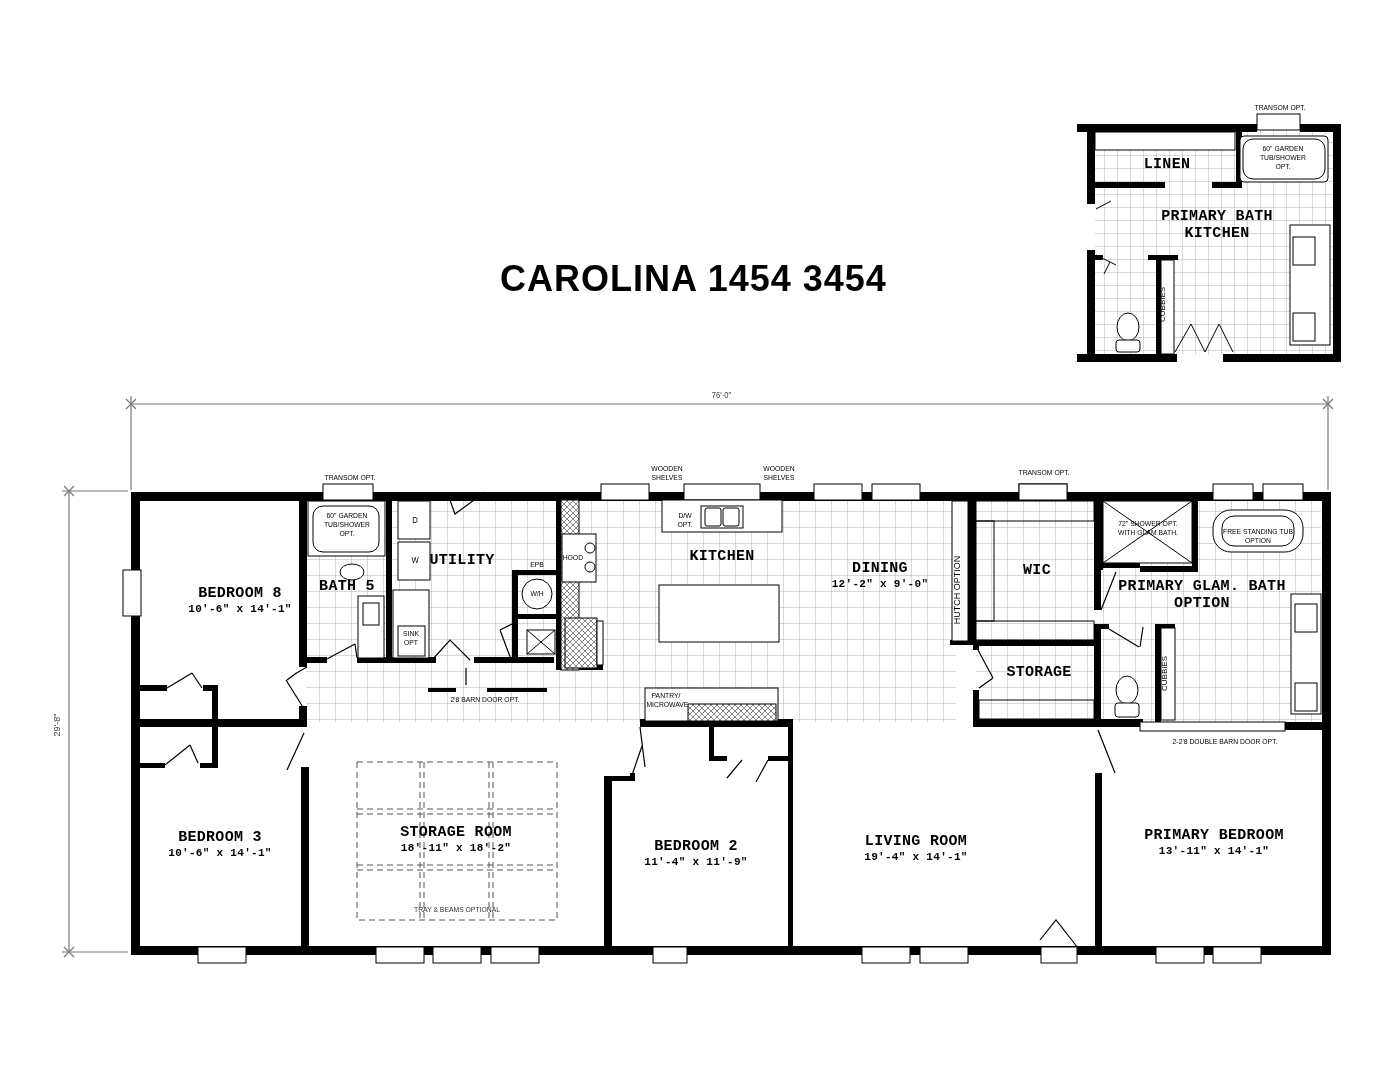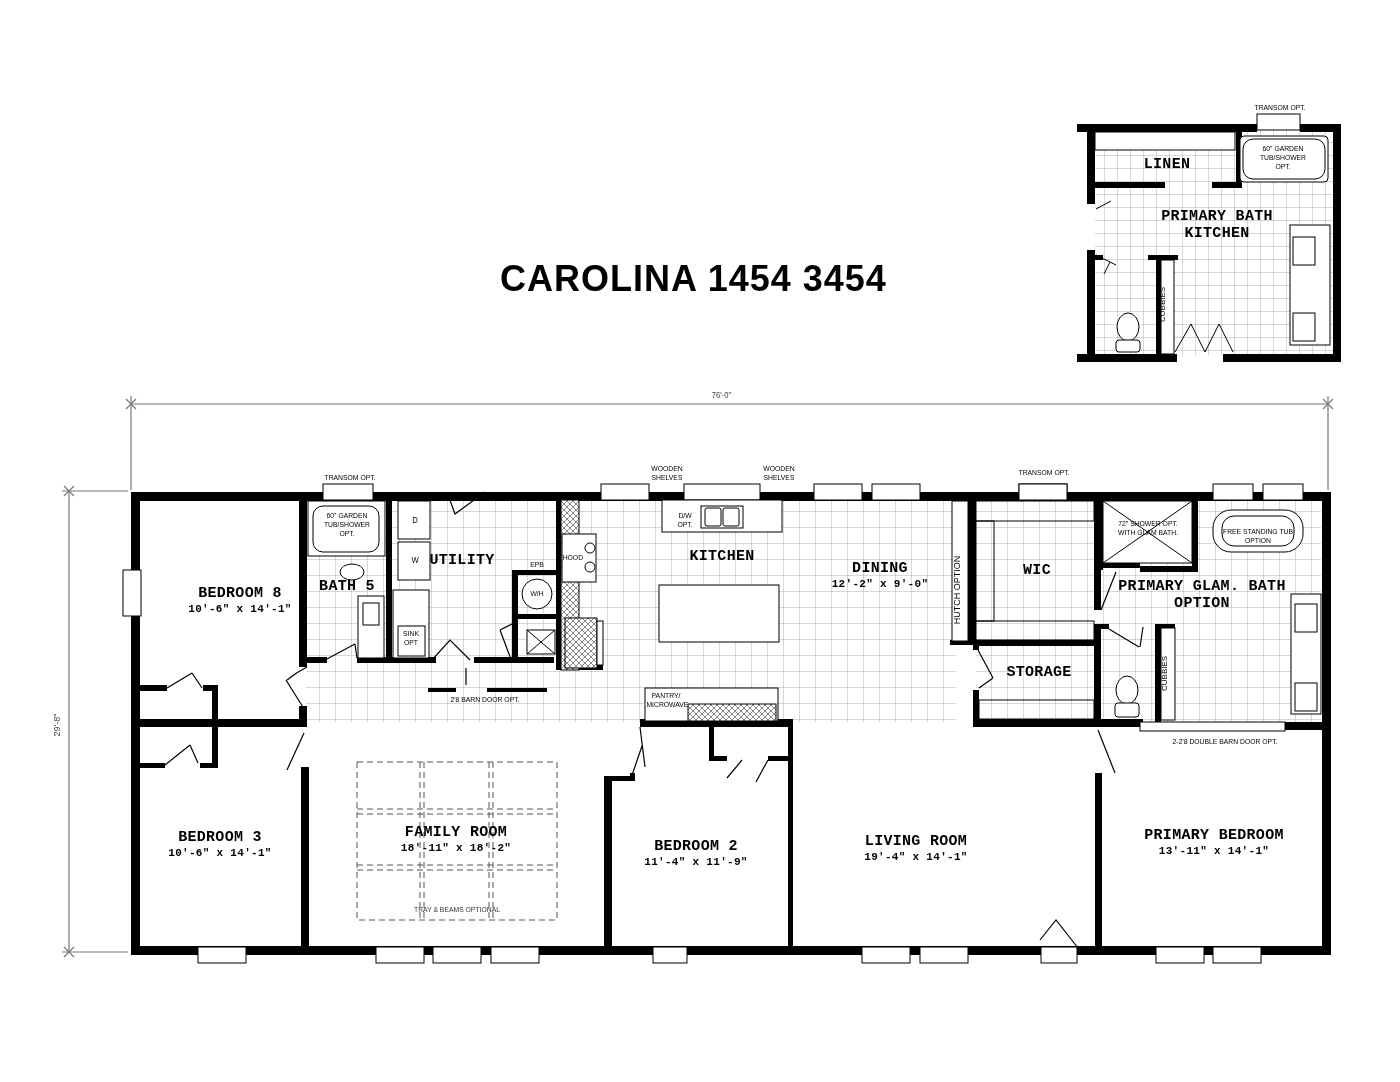--- a/index.html
+++ b/index.html
@@ -288,21 +288,21 @@
 <div class="lbl room" style="left:994px; top:665px; width:90px;">STORAGE</div>
 <div class="lbl room" style="left:1112px; top:579px; width:180px;">
   <span>PRIMARY GLAM. BATH</span><br>
   <span>OPTION</span>
 </div>
 <div class="lbl room" style="left:150px; top:830px; width:140px;">
   <span>BEDROOM 3</span>
   <span class="dim">10'-6" x 14'-1"</span>
 </div>
 <div class="lbl room" style="left:386px; top:825px; width:140px;">
-  <span>FAMILY ROOM</span>
+  <span>STORAGE ROOM</span>
   <span class="dim">18'-11" x 18'-2"</span>
 </div>
 <div class="lbl room" style="left:636px; top:839px; width:120px;">
   <span>BEDROOM 2</span>
   <span class="dim">11'-4" x 11'-9"</span>
 </div>
 <div class="lbl room" style="left:846px; top:834px; width:140px;">
   <span>LIVING ROOM</span>
   <span class="dim">19'-4" x 14'-1"</span>
 </div>

